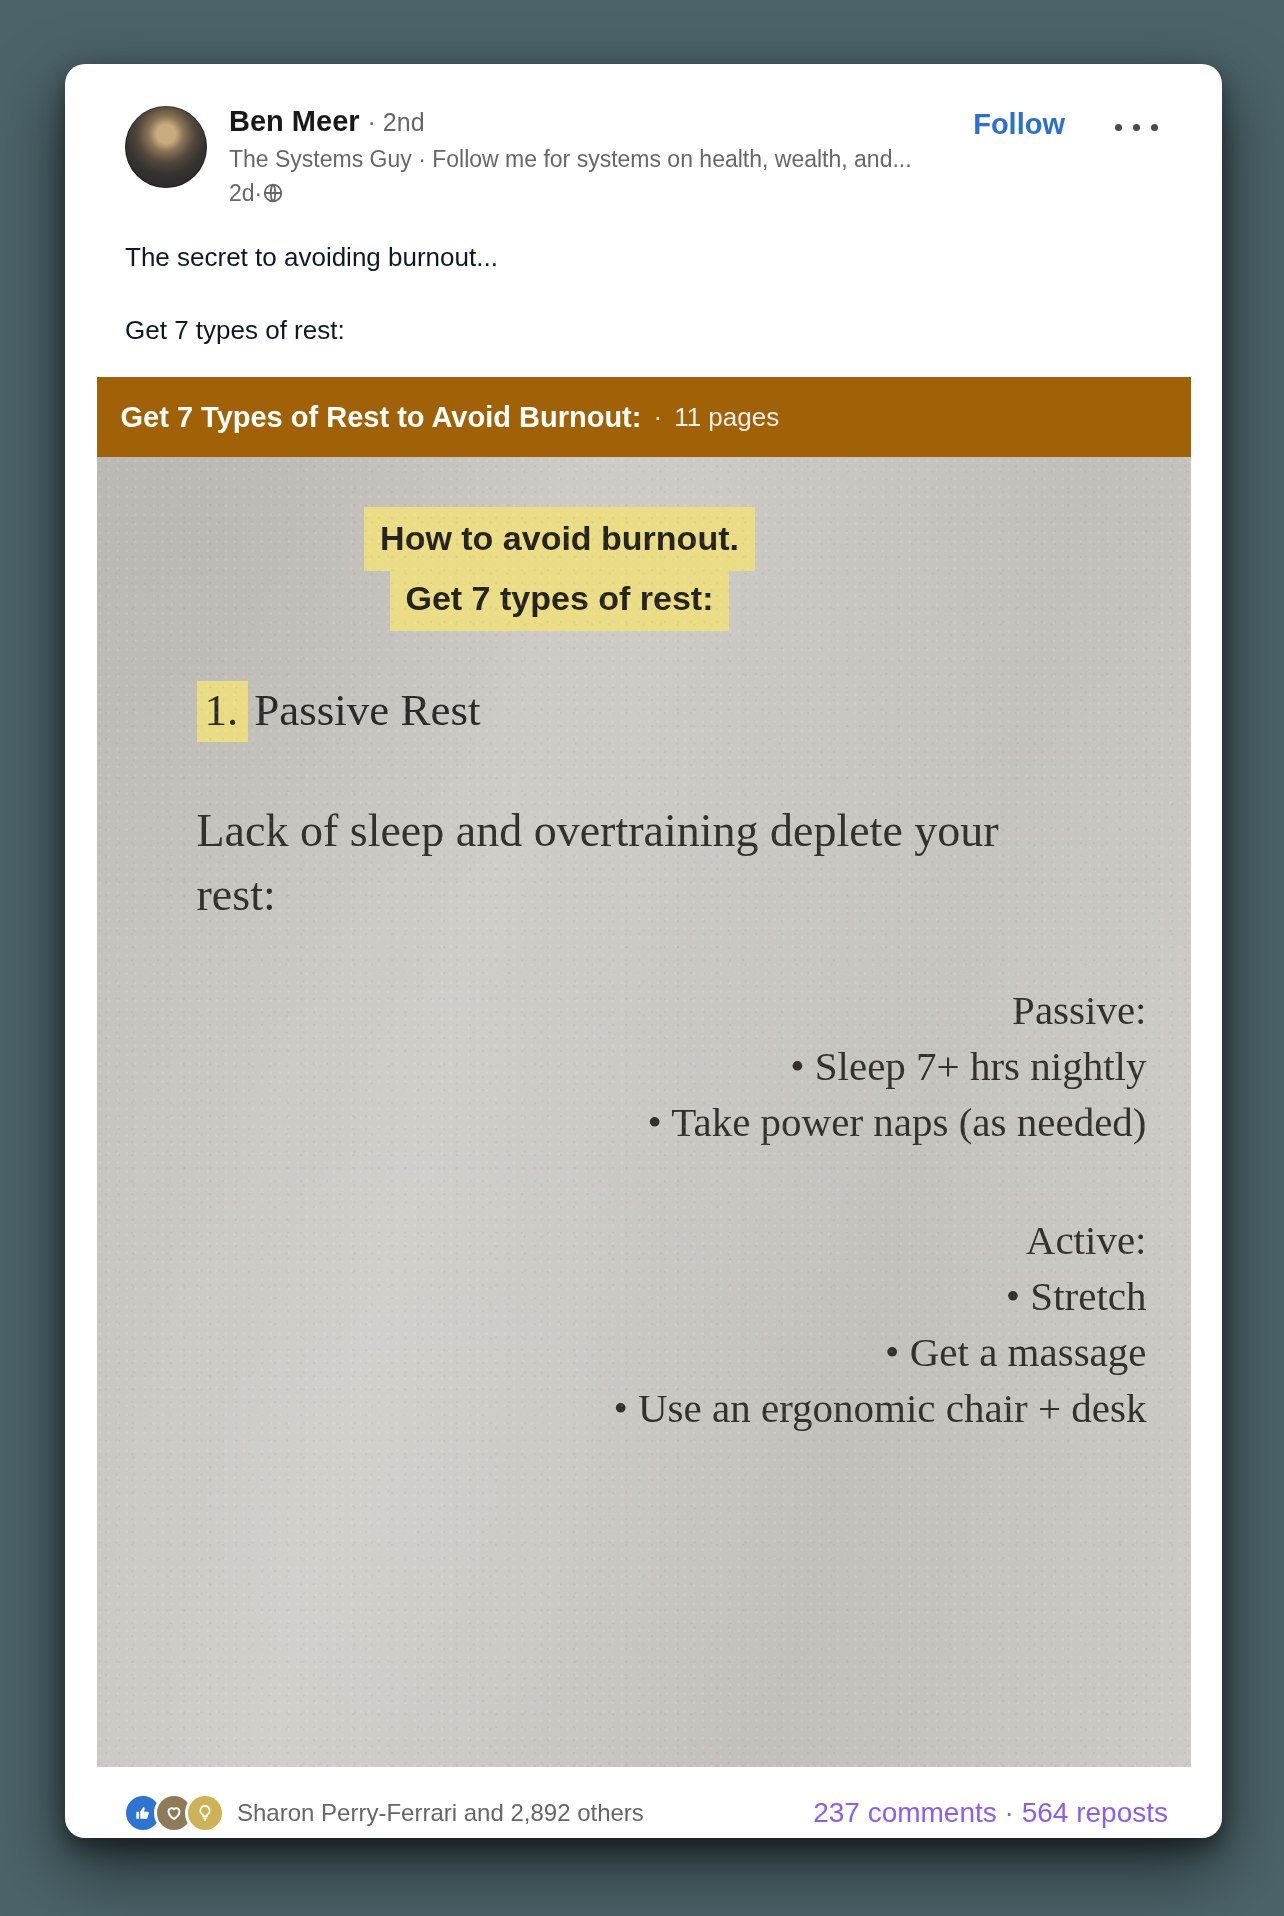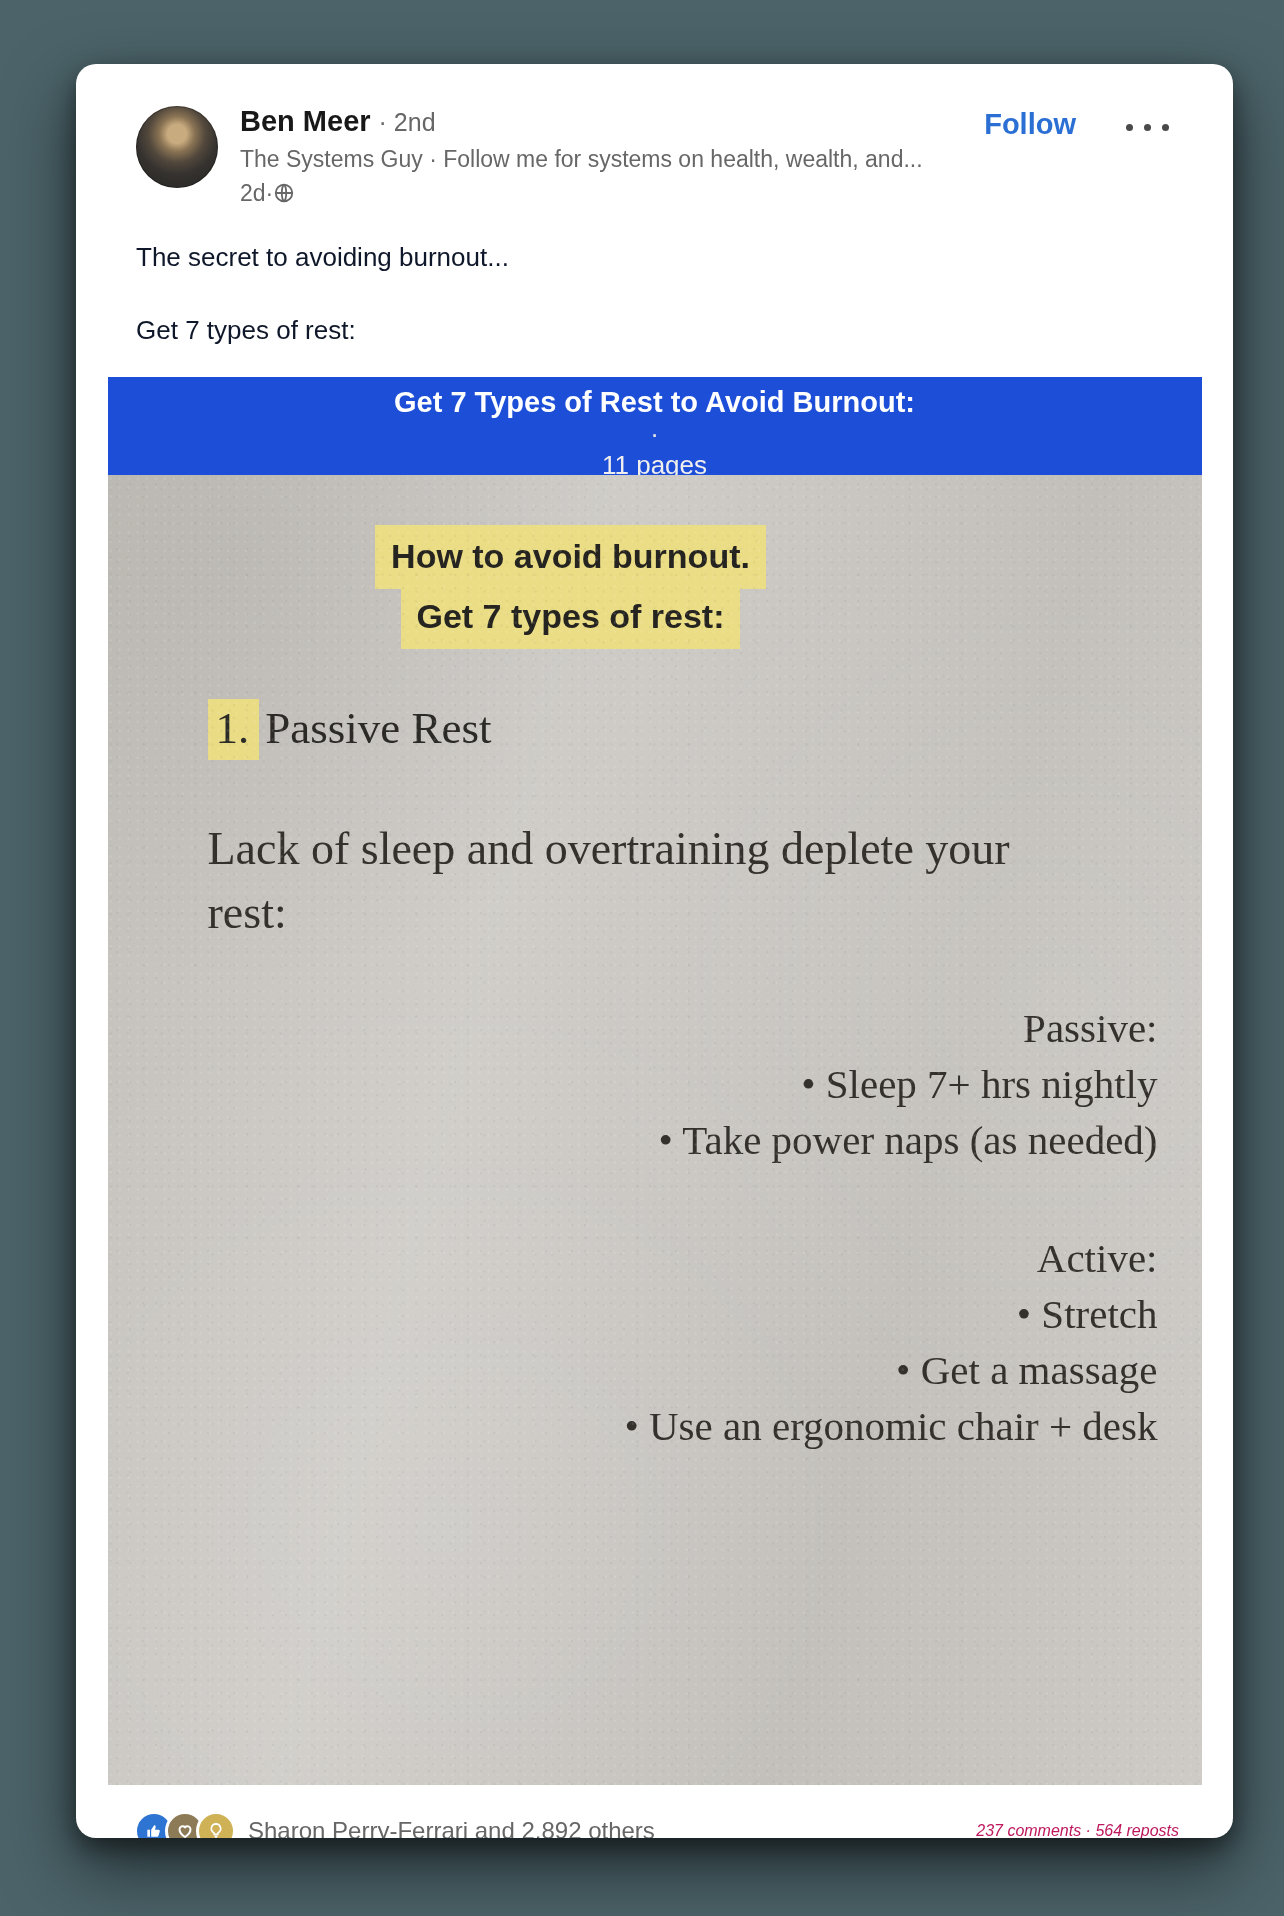--- a/index.html
+++ b/index.html
@@ -3,21 +3,21 @@
 <meta charset="utf-8">
 <style>
   html,body{margin:0;padding:0;}
   body{
     width:1284px;height:1916px;
     background:#4b6369;
     font-family:"Liberation Sans", sans-serif;
     position:relative;overflow:hidden;
   }
   .card{
-    position:absolute;left:76px;top:64px;width:1157px;height:1774px;
+    position:absolute;left:65px;top:64px;width:1157px;height:1774px;
     background:#ffffff;border-radius:20px;
     box-shadow:0 30px 70px rgba(0,0,0,.55), 0 10px 25px rgba(0,0,0,.45);
     overflow:hidden;
   }
   
   .header{display:flex;align-items:flex-start;padding:42px 60px 0 60px;}
   .avatar{
     width:82px;height:82px;border-radius:50%;flex:0 0 auto;
     background:
       radial-gradient(circle at 50% 34%, #c8ab7e 0 14%, #8a7354 26%, #52483c 42%, #35322f 60%, #242322 100%);
@@ -31,22 +31,22 @@
   .follow{color:#2b6fd4;font-weight:bold;font-size:29px;margin-left:30px;margin-top:2px;cursor:pointer;white-space:nowrap;}
   .dots{margin-left:46px;margin-top:14px;display:flex;gap:11px;cursor:pointer;padding:4px;}
   .dots i{width:7px;height:7px;border-radius:50%;background:#4a4a4a;display:block;}
   
   .post-text{padding:34px 60px 0 60px;font-size:26px;color:#0f172a;line-height:1.3;}
   .post-text p{margin:0;}
   .post-text p + p{margin-top:39px;}
   
   .doc{margin:30px auto 0;width:1094px;cursor:pointer;}
   .doc-bar{
-    height:80px;background:#1d4ed8;display:flex;align-items:center;
-    padding:9px 24px;color:#ffffff;flex-direction:column;
+    height:80px;background:#a16207;display:flex;align-items:center;
+    padding:0 24px;color:#ffffff;
   }
   .doc-bar .t{font-size:29px;font-weight:bold;white-space:nowrap;}
   .doc-bar .s{font-size:26px;margin:0 12px;color:#e9e8e6;}
   .doc-bar .p{font-size:26px;color:#f0efed;white-space:nowrap;}
   .paper{
     height:1310px;position:relative;overflow:hidden;
     background:
       radial-gradient(circle at 12% 6%, rgba(0,0,0,.05), transparent 28%),
       radial-gradient(circle at 88% 40%, rgba(255,255,255,.10), transparent 40%),
       radial-gradient(circle at 30% 80%, rgba(255,255,255,.07), transparent 45%),
@@ -82,21 +82,21 @@
   
   .social{display:flex;align-items:center;padding:26px 54px 0 58px;}
   .reaction-stack{display:flex;align-items:center;}
   .rxn{
     width:34px;height:34px;border-radius:50%;border:3px solid #fff;
     display:flex;align-items:center;justify-content:center;flex:0 0 auto;
   }
   .rxn + .rxn{margin-left:-9px;}
   .rxn svg{display:block;}
   .reactors{margin-left:12px;color:#666666;font-size:24px;cursor:pointer;white-space:nowrap;}
-  .counts{margin-left:auto;color:#be185d;font-size:16px;cursor:pointer;white-space:nowrap;font-style:italic;}
+  .counts{margin-left:auto;color:#8b5cf6;font-size:28px;cursor:pointer;white-space:nowrap;}
 </style>
 </head>
 <body>
 
 <div class="card">
 
   <div class="header">
     <div class="avatar"></div>
     <div class="hinfo">
       <div class="name-row">

